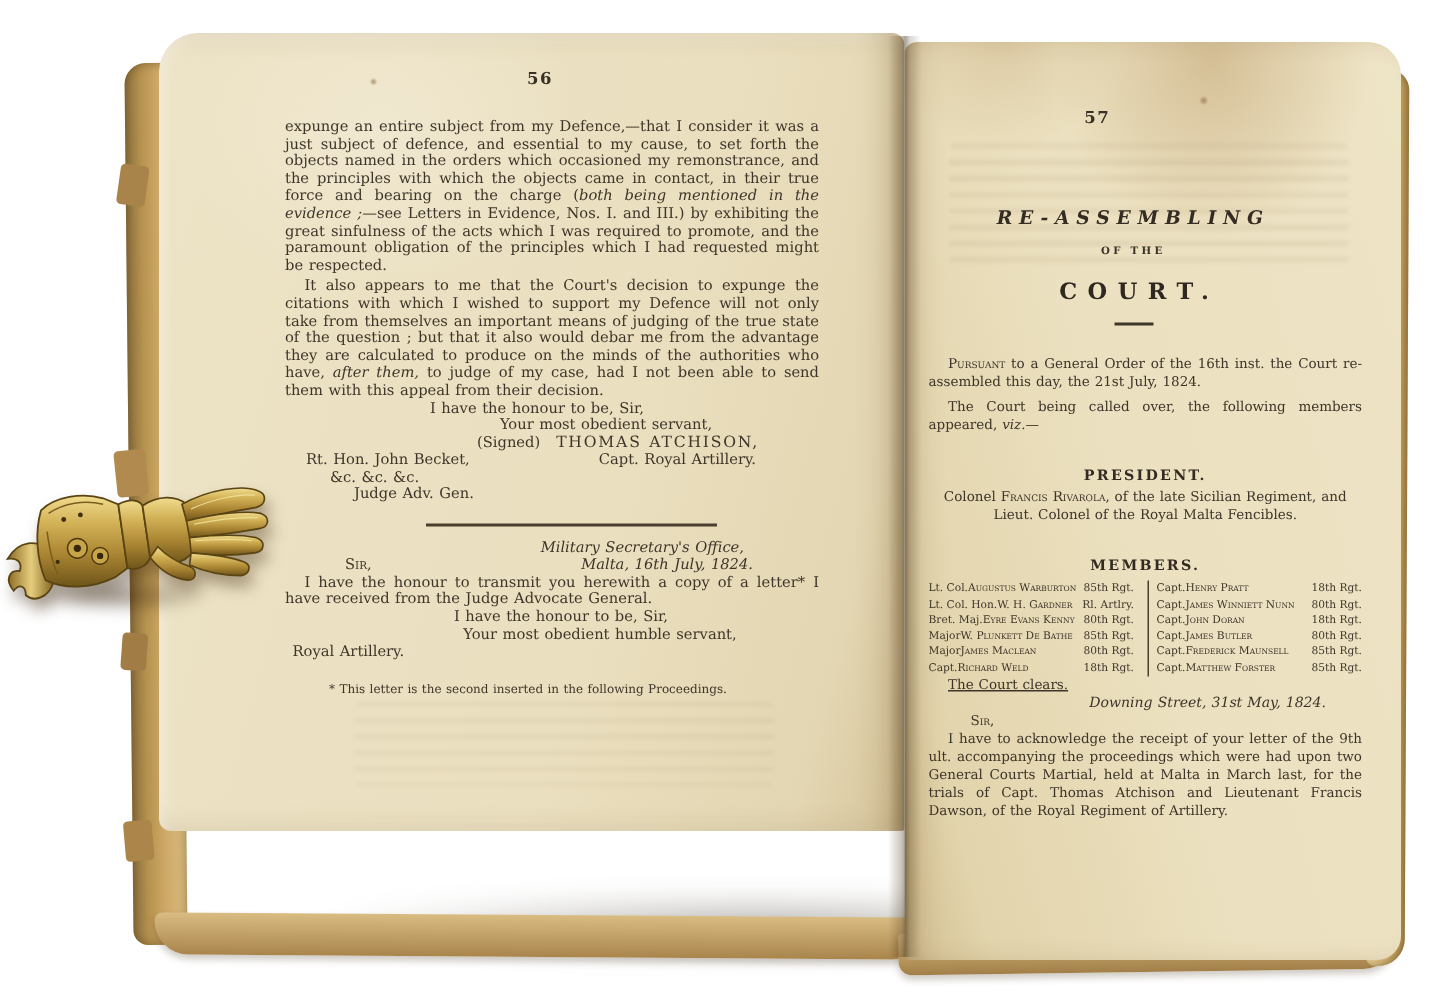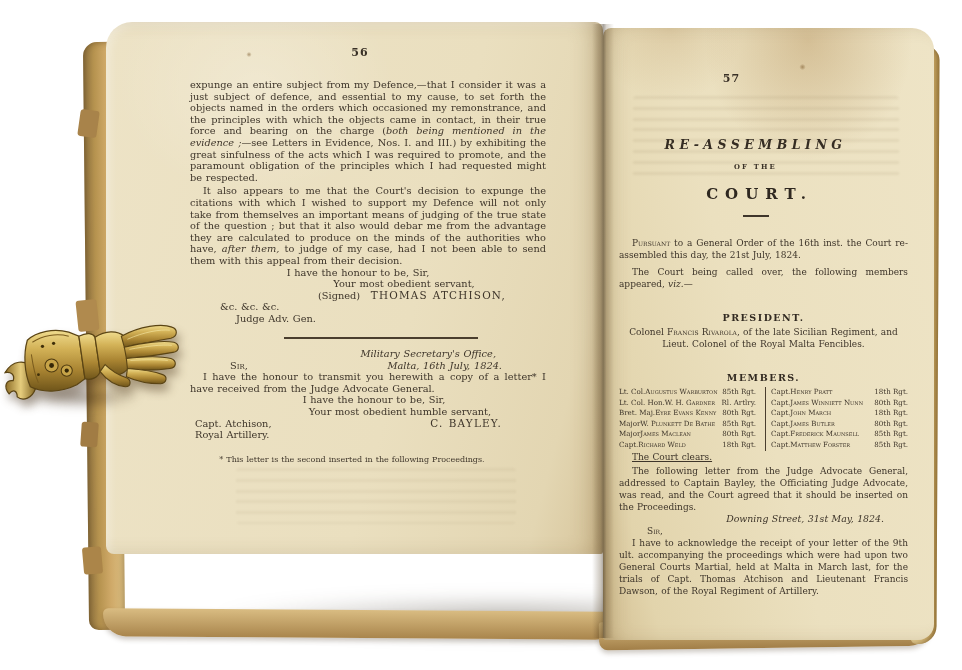--- a/index.html
+++ b/index.html
@@ -136,37 +136,37 @@
     <p class="just ind" style="margin-top:2px;"><span>It also appears to me that the Court's decision to expunge the citations with which I wished to support my Defence will not only take from themselves an important means of judging of the true state of the question ; but that it also would debar me from the advantage they are calculated to produce on the minds of the authorities who have, </span><span class="it">after them,</span><span> to judge of my case, had I not been able to send them with this appeal from their decision.</span></p>
 
     <div class="ln cl1">I have the honour to be, Sir,</div>
     <div class="ln cl2">Your most obedient servant,</div>
 
     <div class="ln rowflex" id="rowSigned">
       <span>(Signed)</span>
       <span class="bigname">THOMAS ATCHISON,</span>
     </div>
 
+    <div class="ln rowflex" id="rowAddrSig">
+      <span class="left">Rt. Hon. John Becket,</span>
+      <span>Capt. Royal Artillery.</span>
+    </div>
     <div class="ln addr2">&amp;c. &amp;c. &amp;c.</div>
     <div class="ln addr3">Judge Adv. Gen.</div>
 
     <div class="rule-l"></div>
 
     <div class="ln it office">Military Secretary's Office,</div>
     <div class="ln rowflex" id="rowSir">
       <span class="sc">Sir,</span>
       <span class="it">Malta, 16th July, 1824.</span>
     </div>
     <p class="just ind">I have the honour to transmit you herewith a copy of a letter* I have received from the Judge Advocate General.</p>
     <div class="ln ctr" style="transform:translateX(6px);">I have the honour to be, Sir,</div>
     <div class="ln ctr" style="transform:translateX(32px);">Your most obedient humble servant,</div>
-    <div class="ln rowflex" id="rowCB">
-      <span class="left">Capt. Atchison,</span>
-      <span class="bigname">C. BAYLEY.</span>
-    </div>
     <div class="ln addrRA">Royal Artillery.</div>
 
     <div class="footnote">* This letter is the second inserted in the following Proceedings.</div>
   </div>
 
   <div class="page" id="pageR">
     <div class="ghost" style="left:30px;top:68px;width:266px;height:86px;opacity:.6;"></div>
     <div class="fleck" style="left:196px;top:36px;width:7px;height:6px;"></div>
 
     <div class="pagenum">57</div>
@@ -224,21 +224,21 @@
             <span class="sc">Henry Pratt</span>
             <span class="rgt">18th Rgt.</span>
           </div>
         <div class="mrow">
             <span>Capt. </span>
             <span class="sc">James Winniett Nunn</span>
             <span class="rgt">80th Rgt.</span>
           </div>
         <div class="mrow">
             <span>Capt. </span>
-            <span class="sc">John March</span>
+            <span class="sc">John Doran</span>
             <span class="rgt">18th Rgt.</span>
           </div>
         <div class="mrow">
             <span>Capt. </span>
             <span class="sc">James Butler</span>
             <span class="rgt">80th Rgt.</span>
           </div>
         <div class="mrow">
             <span>Capt. </span>
             <span class="sc">Frederick Maunsell</span>
@@ -247,21 +247,20 @@
         <div class="mrow">
             <span>Capt. </span>
             <span class="sc">Matthew Forster</span>
             <span class="rgt">85th Rgt.</span>
           </div>
       </div>
     </div>
 
 
     <p class="ind clears">The Court clears.</p>
-    <p class="just ind p3">The following letter from the Judge Advocate General, addressed to Captain Bayley, the Officiating Judge Advocate, was read, and the Court agreed that it should be inserted on the Proceedings.</p>
 
     <div class="ln it dateline">Downing Street, 31st May, 1824.</div>
     <div class="ln sal"><span class="sc">Sir,</span></div>
     <p class="just ind">I have to acknowledge the receipt of your letter of the 9th ult. accompanying the proceedings which were had upon two General Courts Martial, held at Malta in March last, for the trials of Capt. Thomas Atchison and Lieutenant Francis Dawson, of the Royal Regiment of Artillery.</p>
   </div>
 
   <div class="gutter"></div>
 
   <div class="clipShadow"></div>
   <svg class="clip" viewBox="0 0 176 92" aria-hidden="true">

